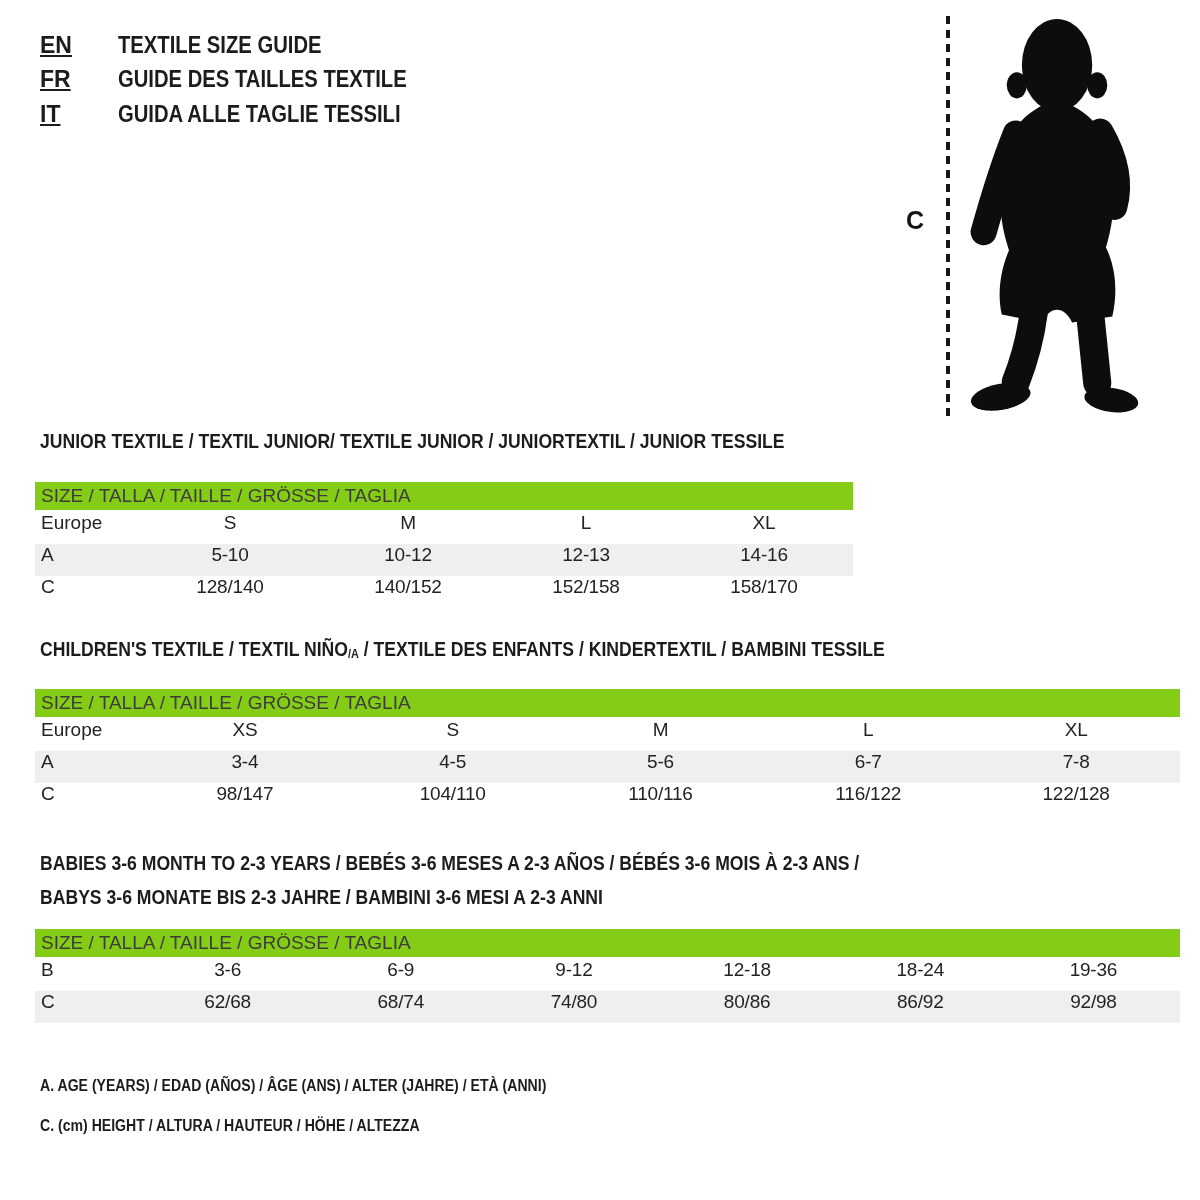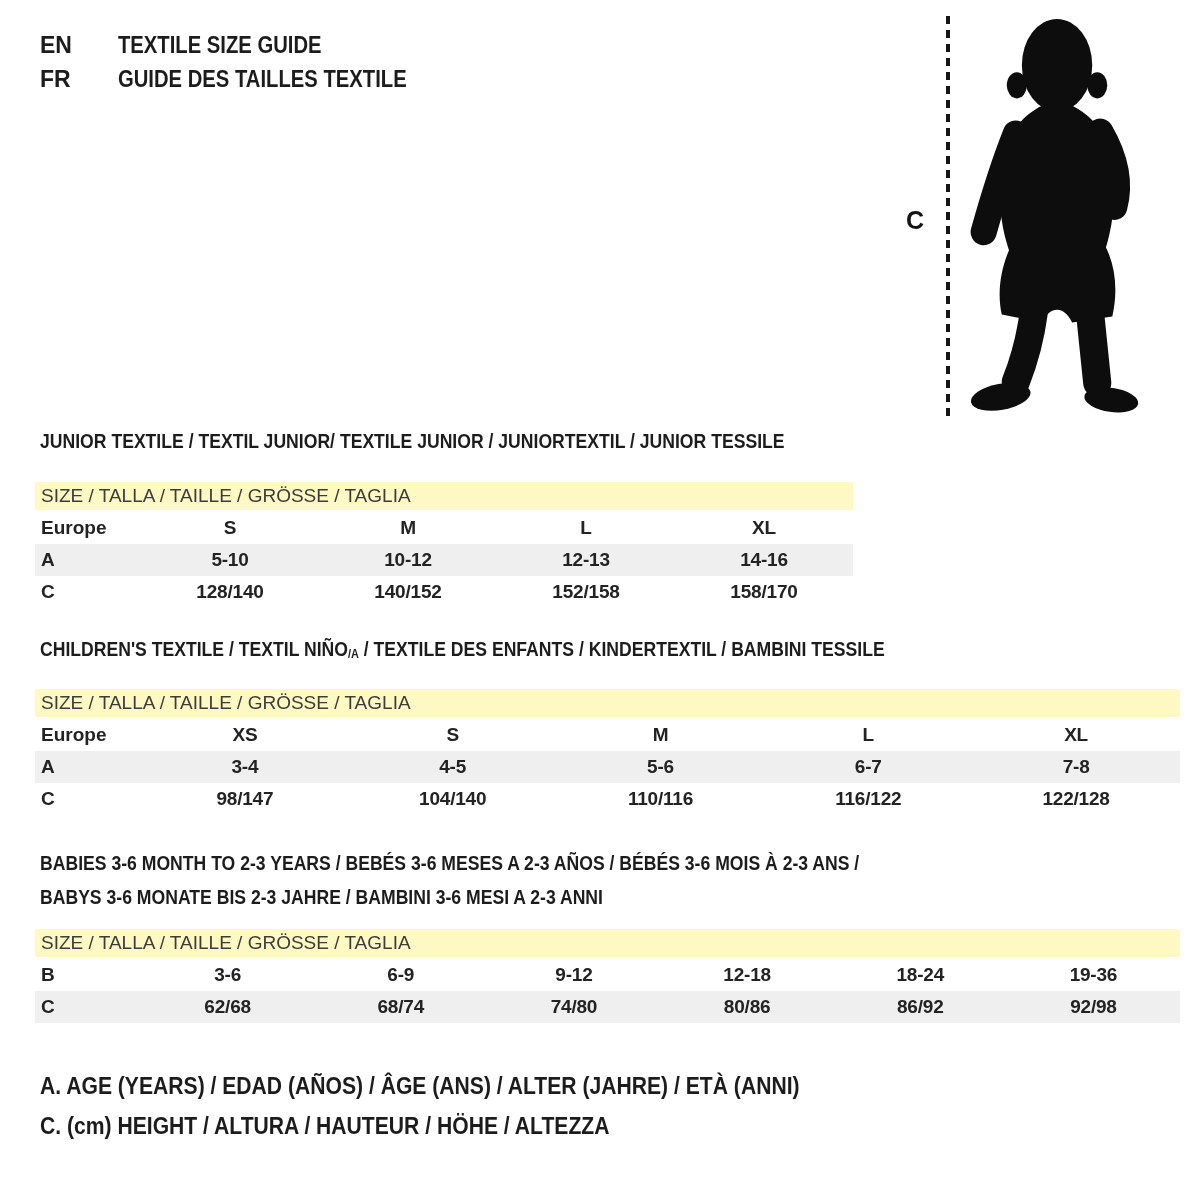--- a/index.html
+++ b/index.html
@@ -6,63 +6,67 @@
   .page {
     position:relative; width:1200px; height:1200px; background:#ffffff;
     font-family:"Liberation Sans","DejaVu Sans",sans-serif; color:#222;
     overflow:hidden;
   }
   .cond { display:inline-block; transform:scaleX(0.88); transform-origin:0 50%; white-space:nowrap; }
 
   
   .lang-list { position:absolute; left:40px; top:28px; }
   .lang-row { display:flex; align-items:center; height:34.6px; font-weight:bold; font-size:23px; color:#1c1c1c; }
-  .lang-code { width:78px; flex:0 0 78px; }
+  .lang-code { width:78px; flex:0 0 78px;text-decoration:underline; }
   .lang-title { white-space:nowrap; }
 
   
   .measure-line {
     position:absolute; left:946px; top:16px; width:4px; height:402px;
     background:repeating-linear-gradient(to bottom,#161616 0 8px,transparent 8px 14px);
   }
   .c-label { position:absolute; left:906px; top:206px; font-size:25px; font-weight:bold; color:#141414; }
   .silhouette { position:absolute; left:953px; top:15px; }
 
   
   .sec-title { position:absolute; left:40px; font-weight:bold; font-size:20px; color:#1c1c1c;
                transform:scaleX(0.88); transform-origin:0 0; white-space:nowrap; }
   .sec-title .sub { font-size:0.62em; vertical-align:-0.18em; }
   .sec-title.two-line { line-height:34px; }
 
   
   .size-table { position:absolute; left:35px; font-size:19px; color:#232323; }
-  .t-head { height:28px; background:#fef9c3; display:flex; align-items:center;
+  .t-head { height:28px; background:#84cc16; display:flex; align-items:center;
             padding-left:6px; color:#3c3c3c; margin-bottom:2px; }
-  .t-row { display:flex; align-items:center; height:32px;font-weight:bold; }
+  .t-row { display:flex; height:32px; }
   .t-row.shaded { background:#efefef; }
   .t-label { flex:0 0 106px; width:106px; padding-left:6px; box-sizing:border-box; }
   .t-cell { flex:1 1 0; text-align:center; letter-spacing:-0.2px; }
 
   
   .footnotes { position:absolute; left:40px; top:1066px; }
-  .footnote { height:40px; display:flex; align-items:center; font-weight:bold; font-size:24px; color:#1c1c1c; }
+  .footnote { height:40px; display:flex; align-items:center; font-weight:bold; font-size:16px; color:#1c1c1c; }
 </style>
 </head>
 <body>
 
 <div class="page">
 
   <div class="lang-list">
     <div class="lang-row">
       <span class="lang-code">EN</span>
       <span class="lang-title cond">TEXTILE SIZE GUIDE</span>
     </div>
     <div class="lang-row">
       <span class="lang-code">FR</span>
       <span class="lang-title cond">GUIDE DES TAILLES TEXTILE</span>
+    </div>
+    <div class="lang-row">
+      <span class="lang-code">IT</span>
+      <span class="lang-title cond">GUIDA ALLE TAGLIE TESSILI</span>
     </div>
   </div>
 
   <div class="measure-line"></div>
   <div class="c-label">C</div>
   <svg class="silhouette" width="192" height="402" viewBox="0 0 190 400" aria-hidden="true">
     <g fill="#0d0d0d" stroke="none">
       <ellipse cx="103" cy="50" rx="35" ry="46"></ellipse>
       <ellipse cx="63" cy="70" rx="10" ry="13"></ellipse>
       <ellipse cx="143" cy="70" rx="10" ry="13"></ellipse>
@@ -128,21 +132,21 @@
       <span class="t-label">A</span>
       <span class="t-cell">3-4</span>
       <span class="t-cell">4-5</span>
       <span class="t-cell">5-6</span>
       <span class="t-cell">6-7</span>
       <span class="t-cell">7-8</span>
     </div>
     <div class="t-row">
       <span class="t-label">C</span>
       <span class="t-cell">98/147</span>
-      <span class="t-cell">104/140</span>
+      <span class="t-cell">104/110</span>
       <span class="t-cell">110/116</span>
       <span class="t-cell">116/122</span>
       <span class="t-cell">122/128</span>
     </div>
   </div>
 
   <div class="sec-title two-line" style="top:846px;">
     <span>BABIES 3-6 MONTH TO 2-3 YEARS / BEBÉS 3-6 MESES A 2-3 AÑOS / BÉBÉS 3-6 MOIS À 2-3 ANS /</span><br>
     <span>BABYS 3-6 MONATE BIS 2-3 JAHRE / BAMBINI 3-6 MESI A 2-3 ANNI</span>
   </div>

